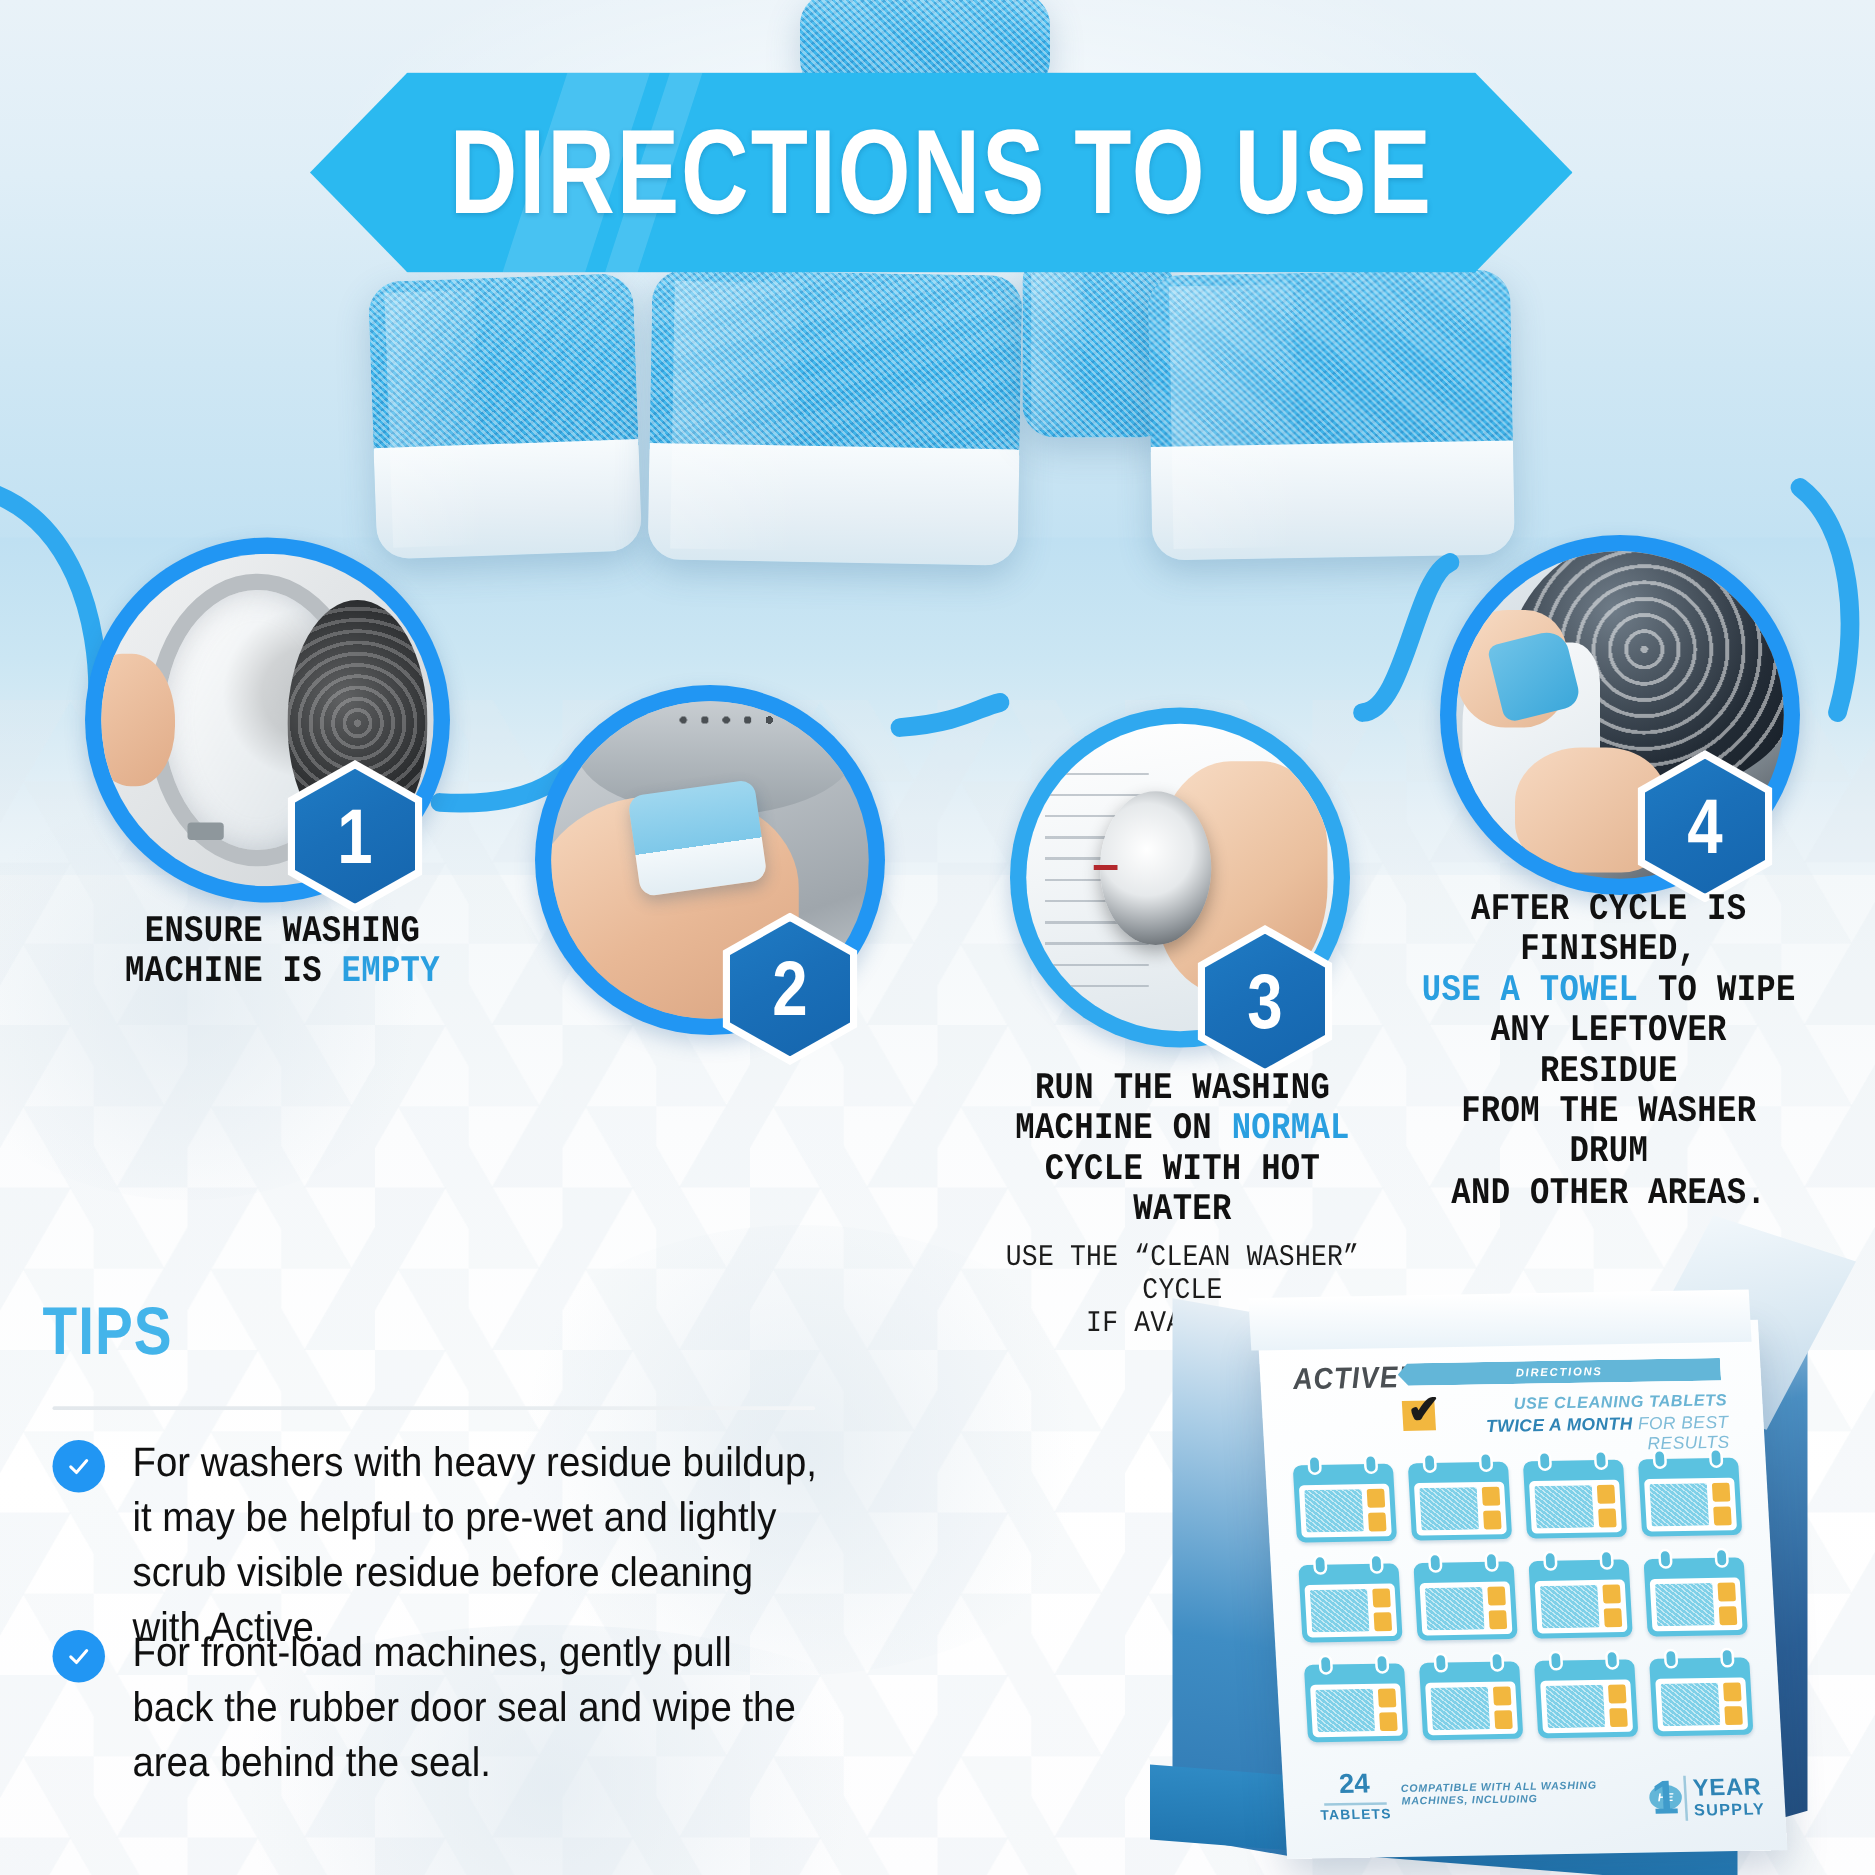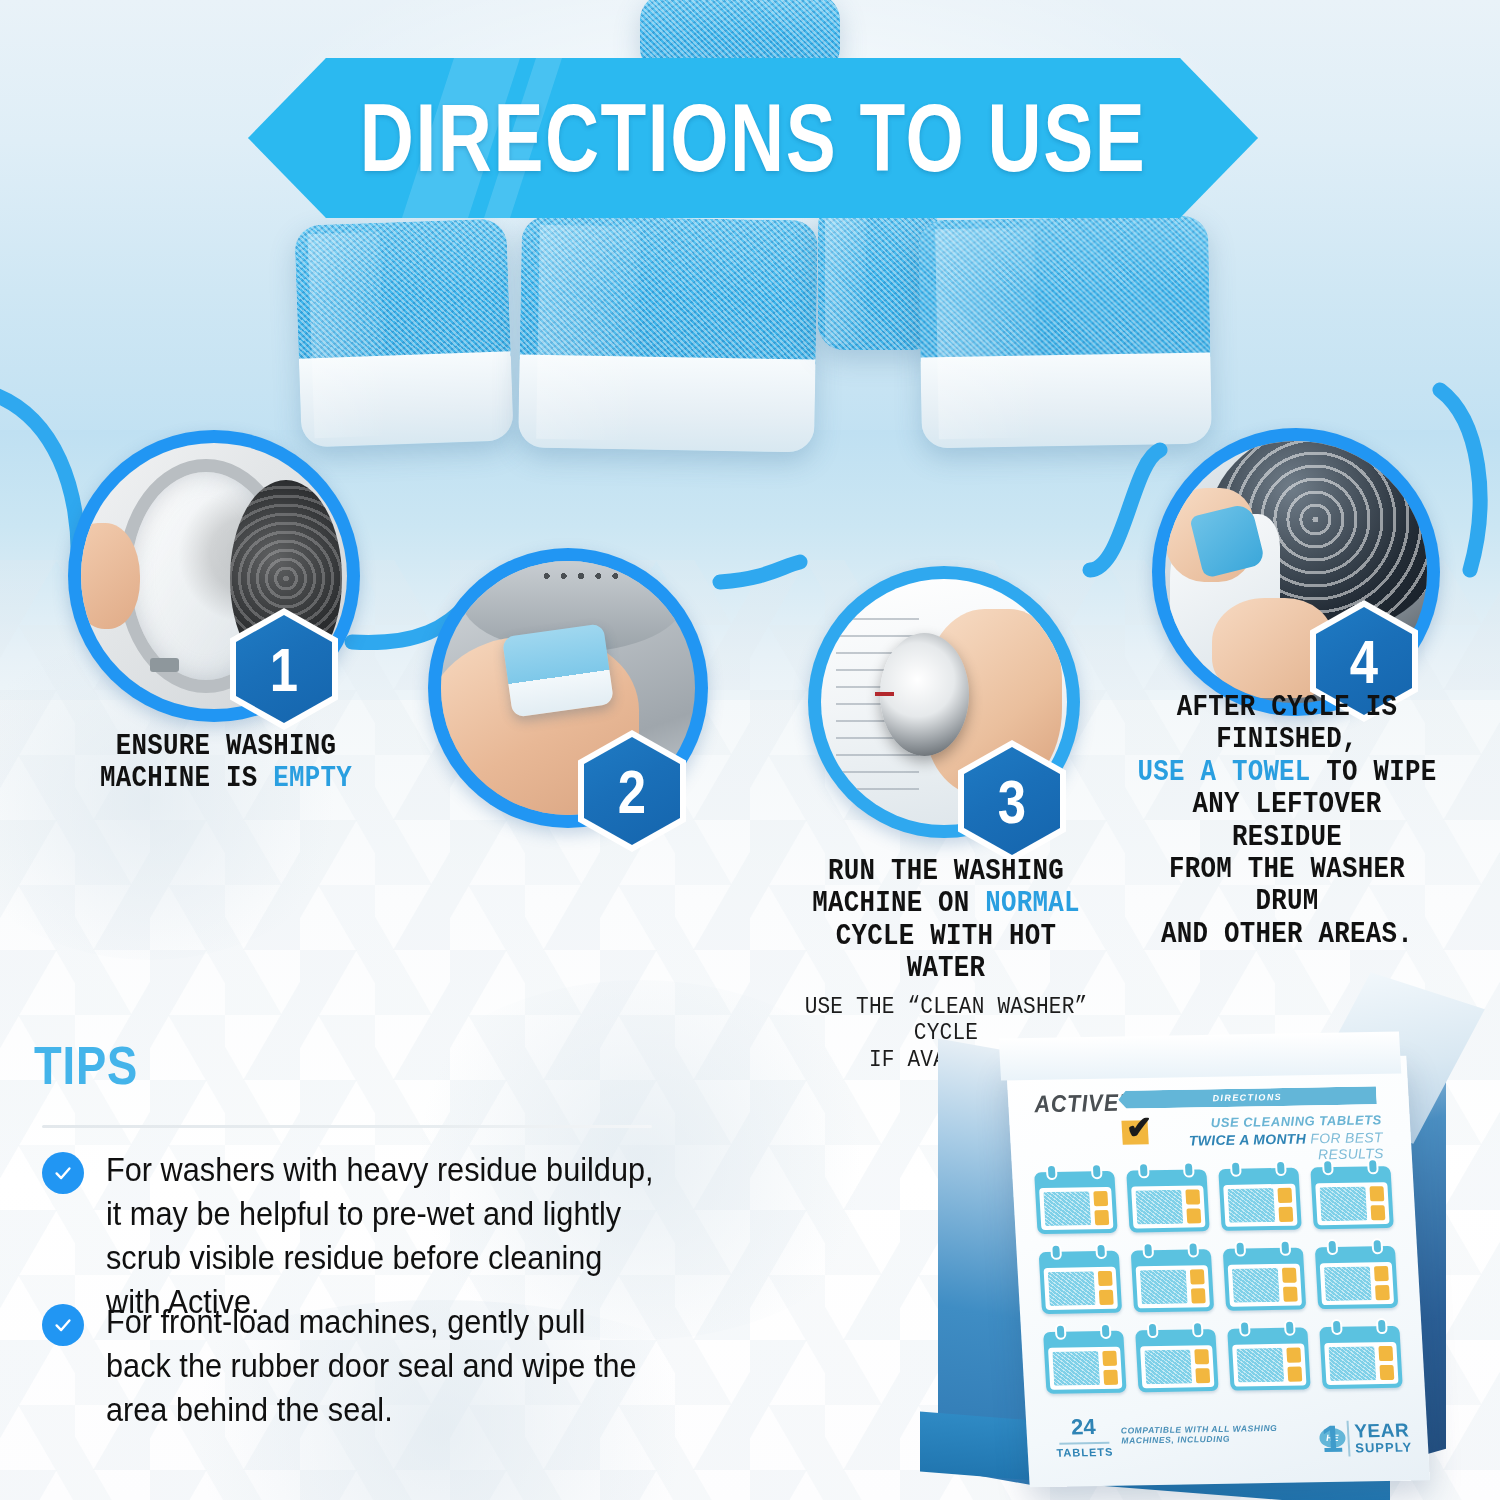--- a/index.html
+++ b/index.html
@@ -574,21 +574,21 @@
         <div class="hand2"></div>
         <div class="towel"></div>
         <div class="hand3"></div>
     </div>
   </div>
   <div class="hexbadge" style="left:1310px; top:600px;">
     <div class="outer"></div>
       <div class="inner"></div>
     <div class="num">4</div>
   </div>
-  <div class="caption" style="left:1104px; top:691px; width:366px;">
+  <div class="caption" style="left:1104px; top:712px; width:366px;">
     <div class="cap-main">
       <div>AFTER CYCLE IS FINISHED,</div>
       <div><span class="hl">USE A TOWEL</span><span> TO WIPE</span></div>
       <div>ANY LEFTOVER RESIDUE</div>
       <div>FROM THE WASHER DRUM</div>
       <div>AND OTHER AREAS.</div>
     </div>
   </div>
 
   <div class="tips-title">TIPS</div>

